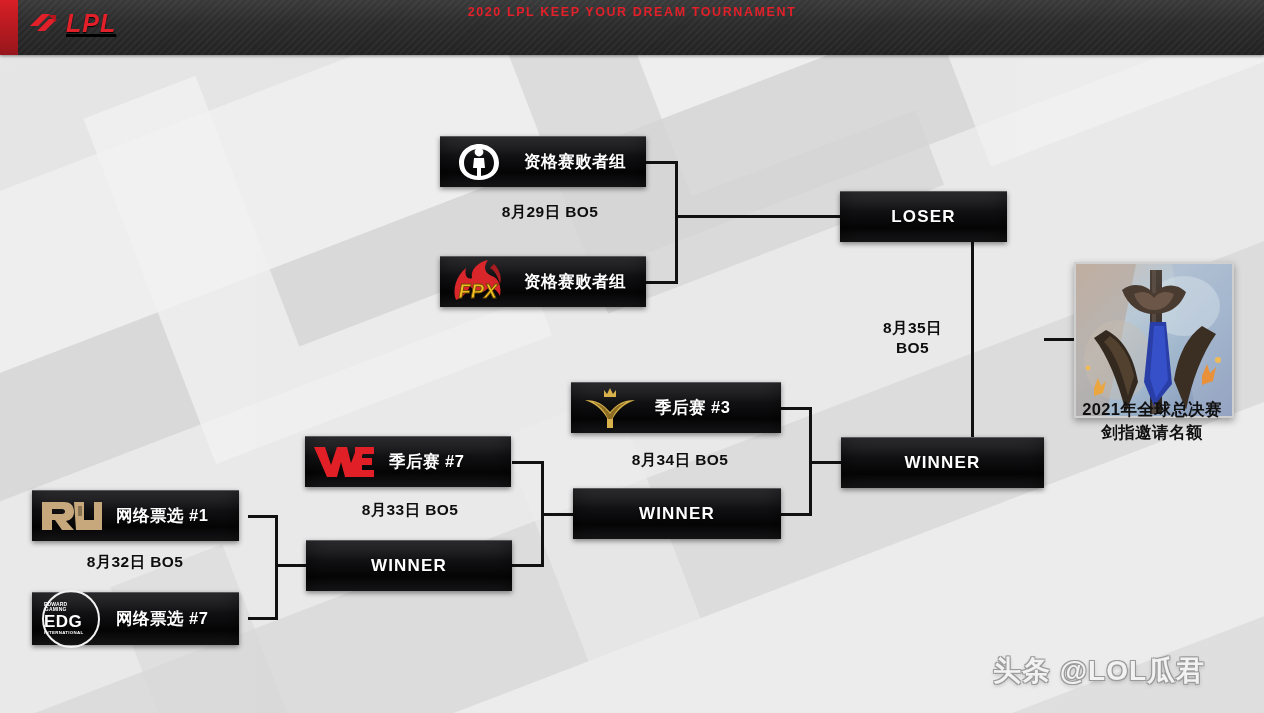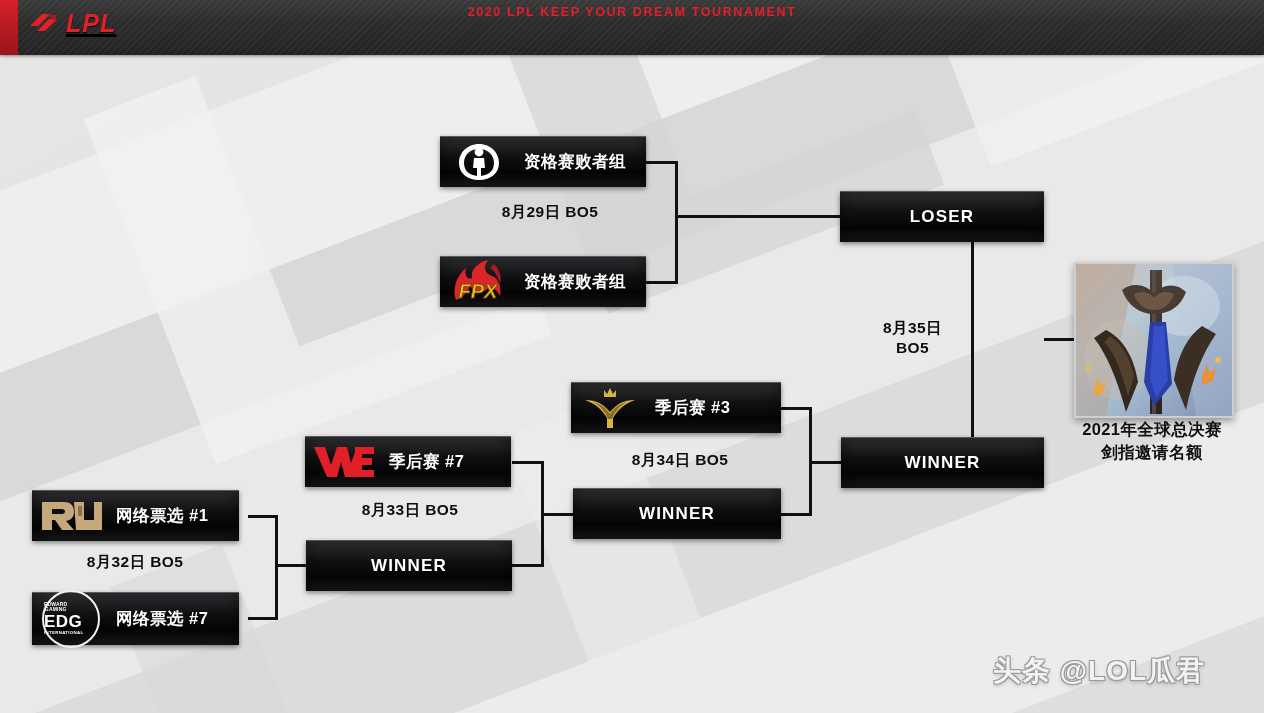--- a/index.html
+++ b/index.html
@@ -184,21 +184,21 @@
       <path d="M8 42 C4 32 8 18 18 10 C16 18 20 22 24 20 C22 12 30 4 40 2
                C34 10 38 16 44 18 C50 20 54 28 52 38 C48 30 42 28 38 32
                C34 36 26 34 22 28 C20 34 14 40 8 42 Z" fill="#d8262b"></path>
       <path d="M46 6 C52 12 54 20 52 26 C50 18 46 12 42 10 Z" fill="#a71c21"></path>
       <text x="30" y="40" font-family="Liberation Sans, sans-serif" font-size="20" font-weight="bold" font-style="italic" fill="#f0c020" text-anchor="middle" stroke="#6b4a06" stroke-width="0.8">FPX</text>
     </svg>
   </div>
   <span class="lbl">资格赛败者组</span>
 </div>
 
-<div class="box plain" style="left:840px;top:191px;width:204px;height:50px;">
+<div class="box plain" style="left:840px;top:191px;width:167px;height:50px;">
   <span class="lbl">LOSER</span>
 </div>
 
 <div class="box team" style="left:571px;top:382px;width:210px;height:50px;">
   <div class="logo">
     <svg width="62" height="44" viewBox="0 0 62 44">
       <path d="M31 2 L34 8 L37 4 L37 11 L25 11 L25 4 L28 8 Z" fill="#d9b24c"></path>
       <path d="M6 14 C18 14 24 18 31 26 C38 18 44 14 56 14
                C46 18 40 22 34 32 L34 42 L28 42 L28 32 C22 22 16 18 6 14 Z" fill="#d9b24c"></path>
       <path d="M14 16 C22 18 27 22 31 28 C35 22 40 18 48 16
@@ -302,18 +302,18 @@
     <path d="M74 58 L90 58 L96 120 L78 142 L68 118 Z" fill="#2a3ea8"></path>
     <path d="M78 62 L88 62 L92 116 L80 134 L74 114 Z" fill="#3550c8"></path>
 
     <path d="M126 112 l5 -12 3 9 6 -6 -3 14 -11 4 Z" fill="#e8913a"></path>
     <path d="M18 124 l4 -10 3 8 5 -5 -3 12 -9 3 Z" fill="#eca63f"></path>
     <circle cx="142" cy="96" r="3" fill="#f0bb56"></circle>
     <circle cx="12" cy="104" r="2.4" fill="#f0bb56"></circle>
   </svg>
 </div>
 
-<div id="champ-caption" style="left:1046px;top:418px;width:212px;">
+<div id="champ-caption" style="left:1046px;top:398px;width:212px;">
   <div>2021年全球总决赛</div>
   <div>剑指邀请名额</div>
 </div>
 
 <div id="watermark" style="left:993px;top:652px;">头条 @LOL瓜君</div>
 
 </body></html>

